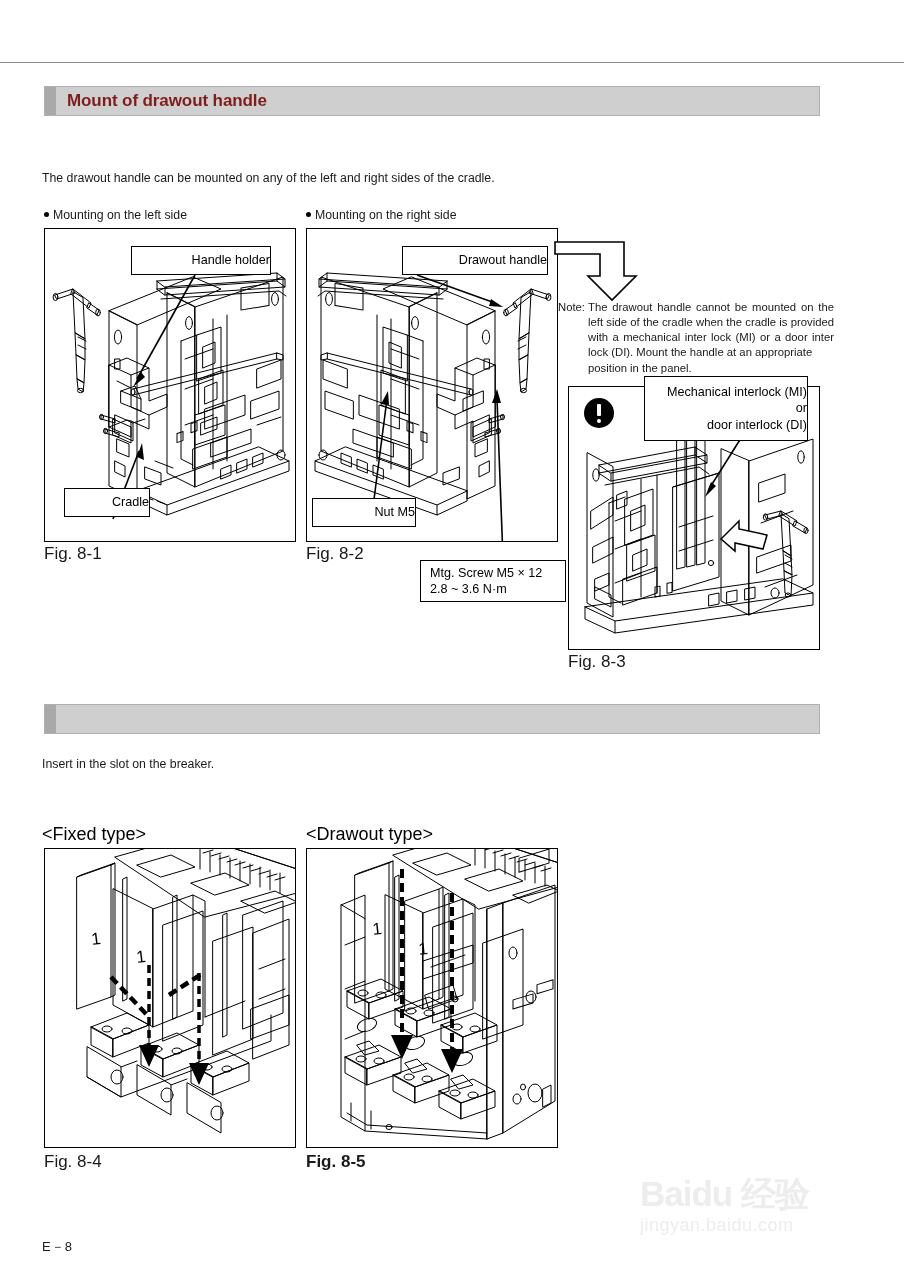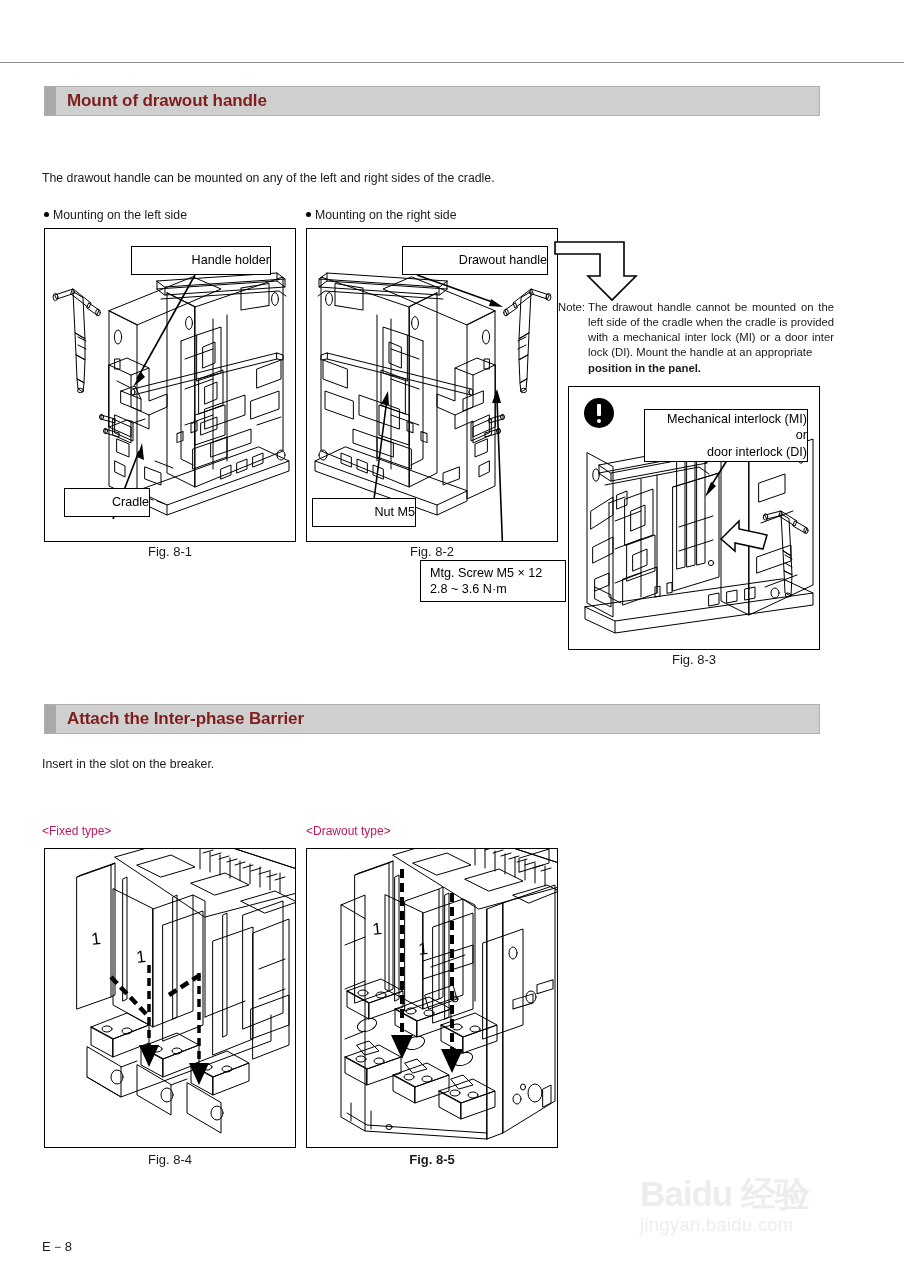--- a/index.html
+++ b/index.html
@@ -77,38 +77,37 @@
     width: 5px;
     height: 5px;
     border-radius: 50%;
     background: #000;
     margin-right: 4px;
     vertical-align: 2px;
   }
 
   .type-label {
     position: absolute;
-    font-size: 12px;
-    color: #be185d;
+    font-size: 18px;
+    color: #000000;
     white-space: nowrap;
   }
 
   
   .fig-frame {
     position: absolute;
     border: 1.6px solid #000;
     box-sizing: border-box;
     background: #fff;
     overflow: hidden;
   }
   .fig-caption {
     position: absolute;
-    font-size: 13px;
+    font-size: 17px;
     color: #1a1a1a;
-    text-align: center;
     white-space: nowrap;
   }
 
   
   .callout {
     position: absolute;
     border: 1.5px solid #000;
     background: #fff;
     box-sizing: border-box;
     display: flex;
@@ -134,21 +133,21 @@
     display: flex;
   }
   .note-block .note-key {
     flex: 0 0 auto;
     padding-right: 3px;
   }
   .note-block .note-body {
     flex: 1 1 auto;
     text-align: justify;
   }
-  .note-block .note-body .last { display:block;font-weight:bold; }
+  .note-block .note-body .last { display:block; }
 
   
   .bang {
     position: absolute;
     width: 30px;
     height: 30px;
     border-radius: 50%;
     background: #000;
     z-index: 6;
   }
@@ -522,31 +521,30 @@
 
     <g>
       <path d="M184 32 L140 102" stroke="#000" stroke-width="1.6" fill="none"></path>
       <path d="M136 110 L147 99 L142 95 Z" fill="#000"></path>
     </g>
   </svg>
 </div>
 
 <div class="bang" style="left:584px; top:398px;"></div>
 
-<div class="callout" style="left:644px; top:409px; width:164px; height:53px;">
+<div class="callout" style="left:644px; top:376px; width:164px; height:65px;">
   <span>Mechanical interlock (MI)</span>
   <span>or</span>
   <span>door interlock (DI)</span>
 </div>
 
 <div class="fig-caption" style="left:568px; top:652px; width:252px;">Fig. 8-3</div>
 
 <div class="section-bar" style="left:44px; top:704px; width:776px;">
   <div class="accent"></div>
-  <div class="section-title">Attach the Inter-phase Barrier</div>
 </div>
 
 <div class="intro-text" style="left:42px; top:757px;">Insert in the slot on the breaker.</div>
 
 <div class="type-label" style="left:42px; top:824px;">&lt;Fixed type&gt;</div>
 <div class="type-label" style="left:306px; top:824px;">&lt;Drawout type&gt;</div>
 
 <div class="fig-frame" style="left:44px; top:848px; width:252px; height:300px;">
   <svg width="252" height="300" viewBox="0 0 252 300">
     <g class="ln" stroke-width="1" stroke-linejoin="round" stroke-linecap="round">

